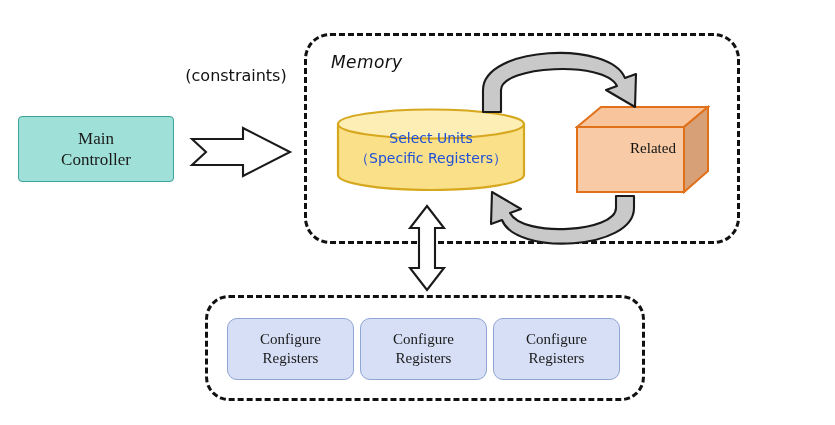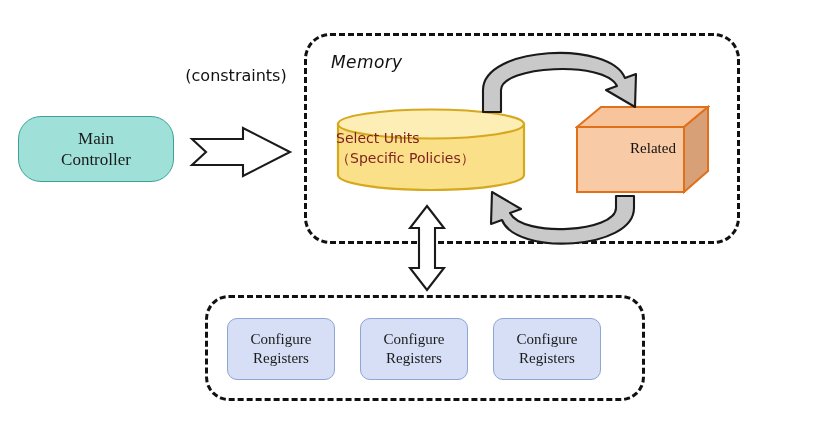--- a/index.html
+++ b/index.html
@@ -20,21 +20,21 @@
   .abs { position: absolute; }
 
   
   #main-controller {
     left: 18px;
     top: 116px;
     width: 156px;
     height: 66px;
     background: #9FE0D8;
     border: 1.6px solid #3AA396;
-    border-radius: 23px;
+    border-radius: 4px;
     display: flex;
     align-items: center;
     justify-content: center;
     box-sizing: border-box;
   }
   #main-controller .label {
     font-family: "Liberation Serif", serif;
     font-size: 17px;
     color: #1a1a1a;
     line-height: 1.25;
@@ -79,23 +79,24 @@
     left: 336px;
     top: 108px;
     width: 190px;
     height: 83px;
   }
   #select-units .cyl-text {
     position: absolute;
     left: 0;
     top: 20px;
     width: 190px;
+    text-align: center;
     font-family: "DejaVu Sans", sans-serif;
     font-size: 14px;
-    color: #7f1d1d;
+    color: #1d4ed8;
     line-height: 1.45;
     z-index: 3;
     pointer-events: none;
   }
 
   
   #related-hardware {
     left: 575px;
     top: 105px;
     width: 135px;
@@ -121,21 +122,21 @@
     left: 205px;
     top: 295px;
     width: 440px;
     height: 106px;
     border: 3px dashed #111111;
     border-radius: 24px;
     box-sizing: border-box;
   }
   .register-box {
     top: 318px;
-    width: 108px;
+    width: 127px;
     height: 62px;
     background: #D6DFF5;
     border: 1.5px solid #8FA5D4;
     border-radius: 10px;
     display: flex;
     align-items: center;
     justify-content: center;
     box-sizing: border-box;
   }
   .register-box .label {
@@ -177,21 +178,21 @@
   <div class="abs" id="memory-container"></div>
   <div class="abs" id="memory-label">Memory</div>
 
   <div class="abs" id="select-units">
     <svg width="190" height="83" viewBox="0 0 190 83">
       <path d="M2,16 L2,67 A93,15 0 0 0 188,67 L188,16 Z" fill="#FBE08A" stroke="#D6A81E" stroke-width="2.2"></path>
       <ellipse cx="95" cy="16" rx="93" ry="14.5" fill="#FDEEB6" stroke="#D6A81E" stroke-width="2.2"></ellipse>
     </svg>
     <div class="cyl-text">
       <div>Select Units</div>
-      <div>（Specific Policies）</div>
+      <div>（Specific Registers）</div>
     </div>
   </div>
 
   <div class="abs" id="related-hardware">
     <svg width="135" height="90" viewBox="0 0 135 90">
       <polygon points="2,22 26,2 133,2 109,22" fill="#F7C49B" stroke="#E0701A" stroke-width="2"></polygon>
       <polygon points="109,22 133,2 133,66 109,87" fill="#D8A077" stroke="#E0701A" stroke-width="2"></polygon>
       <rect x="2" y="22" width="107" height="65" fill="#F8CBA6" stroke="#E0701A" stroke-width="2"></rect>
     </svg>
     <div class="box-text">

